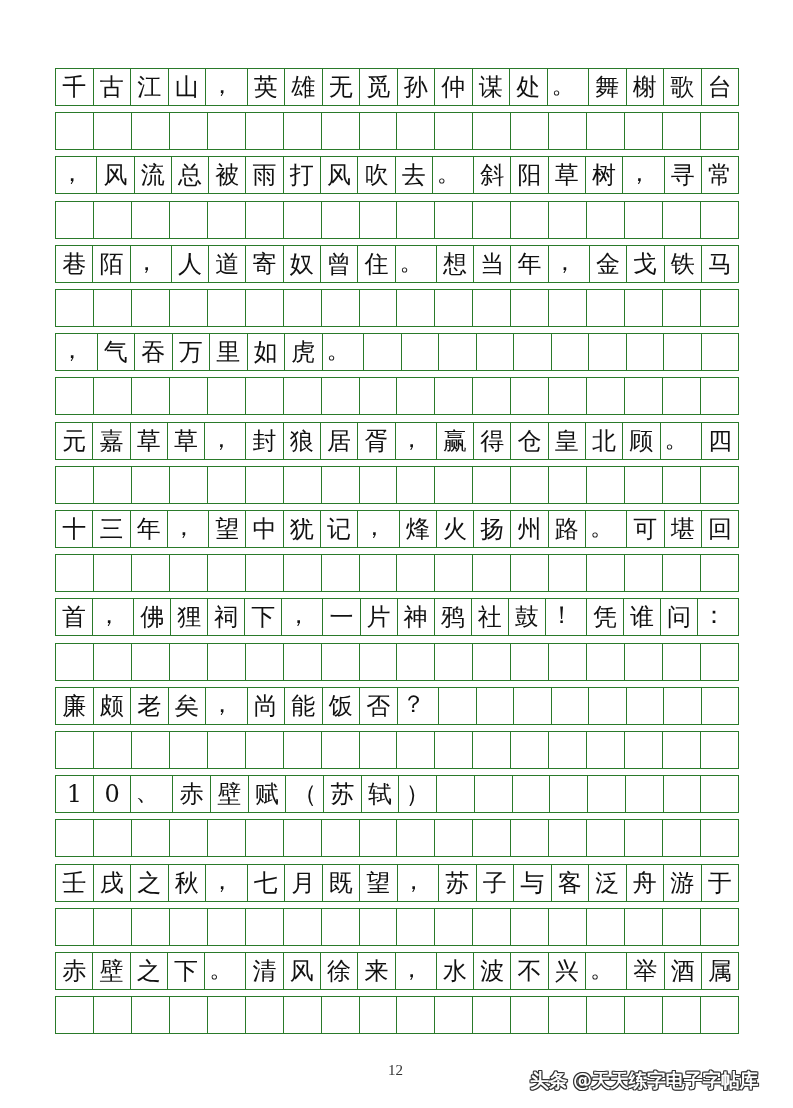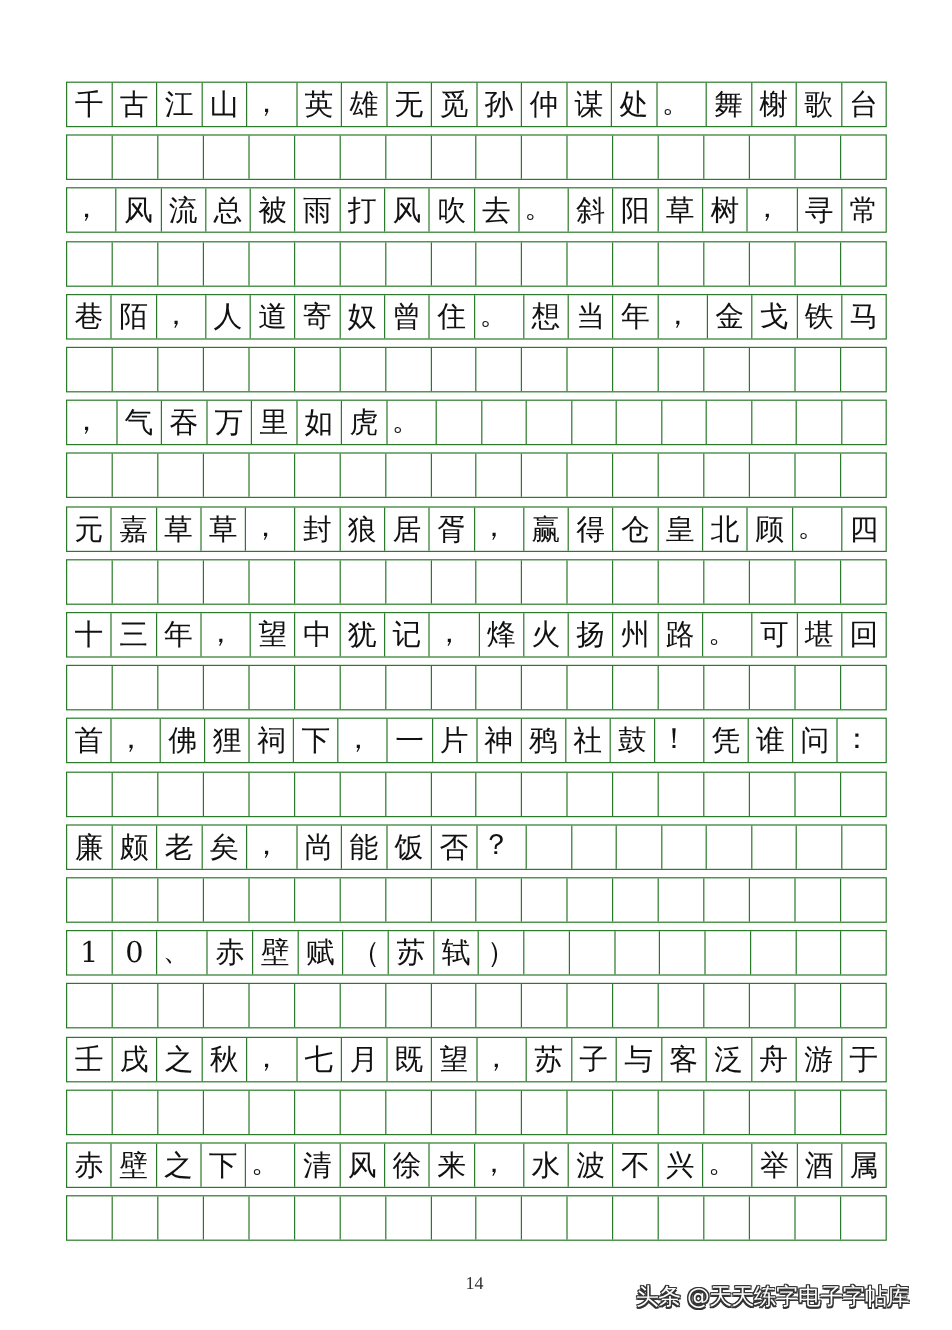--- a/index.html
+++ b/index.html
@@ -60,20 +60,21 @@
   .watermark {
     position: absolute;
     left: 530px;
     top: 1068px;
     font-size: 19px;
     color: #ffffff;
     font-family: "DejaVu Sans", "Liberation Sans", sans-serif;
     text-shadow: 1px 1px 0 #333, -1px 1px 0 #333, 1px -1px 0 #333, -1px -1px 0 #333, 1px 0 0 #333, -1px 0 0 #333, 0 1px 0 #333, 0 -1px 0 #333;
     letter-spacing: -0.5px;
     white-space: nowrap;
+    font-weight: bold;
   }
 </style>
 </head>
 <body>
 
 <div class="sheet" id="sheet">
     <div class="row" style="top: 0px;">
       <div class="cell">千</div>
       <div class="cell">古</div>
       <div class="cell">江</div>
@@ -508,14 +509,14 @@
       <div class="cell"></div>
       <div class="cell"></div>
       <div class="cell"></div>
       <div class="cell"></div>
       <div class="cell"></div>
       <div class="cell"></div>
       <div class="cell"></div>
     </div>
   </div>
 
-<div class="page-number">14</div>
+<div class="page-number">12</div>
 <div class="watermark">头条 @天天练字电子字帖库</div>
 
 </body></html>

